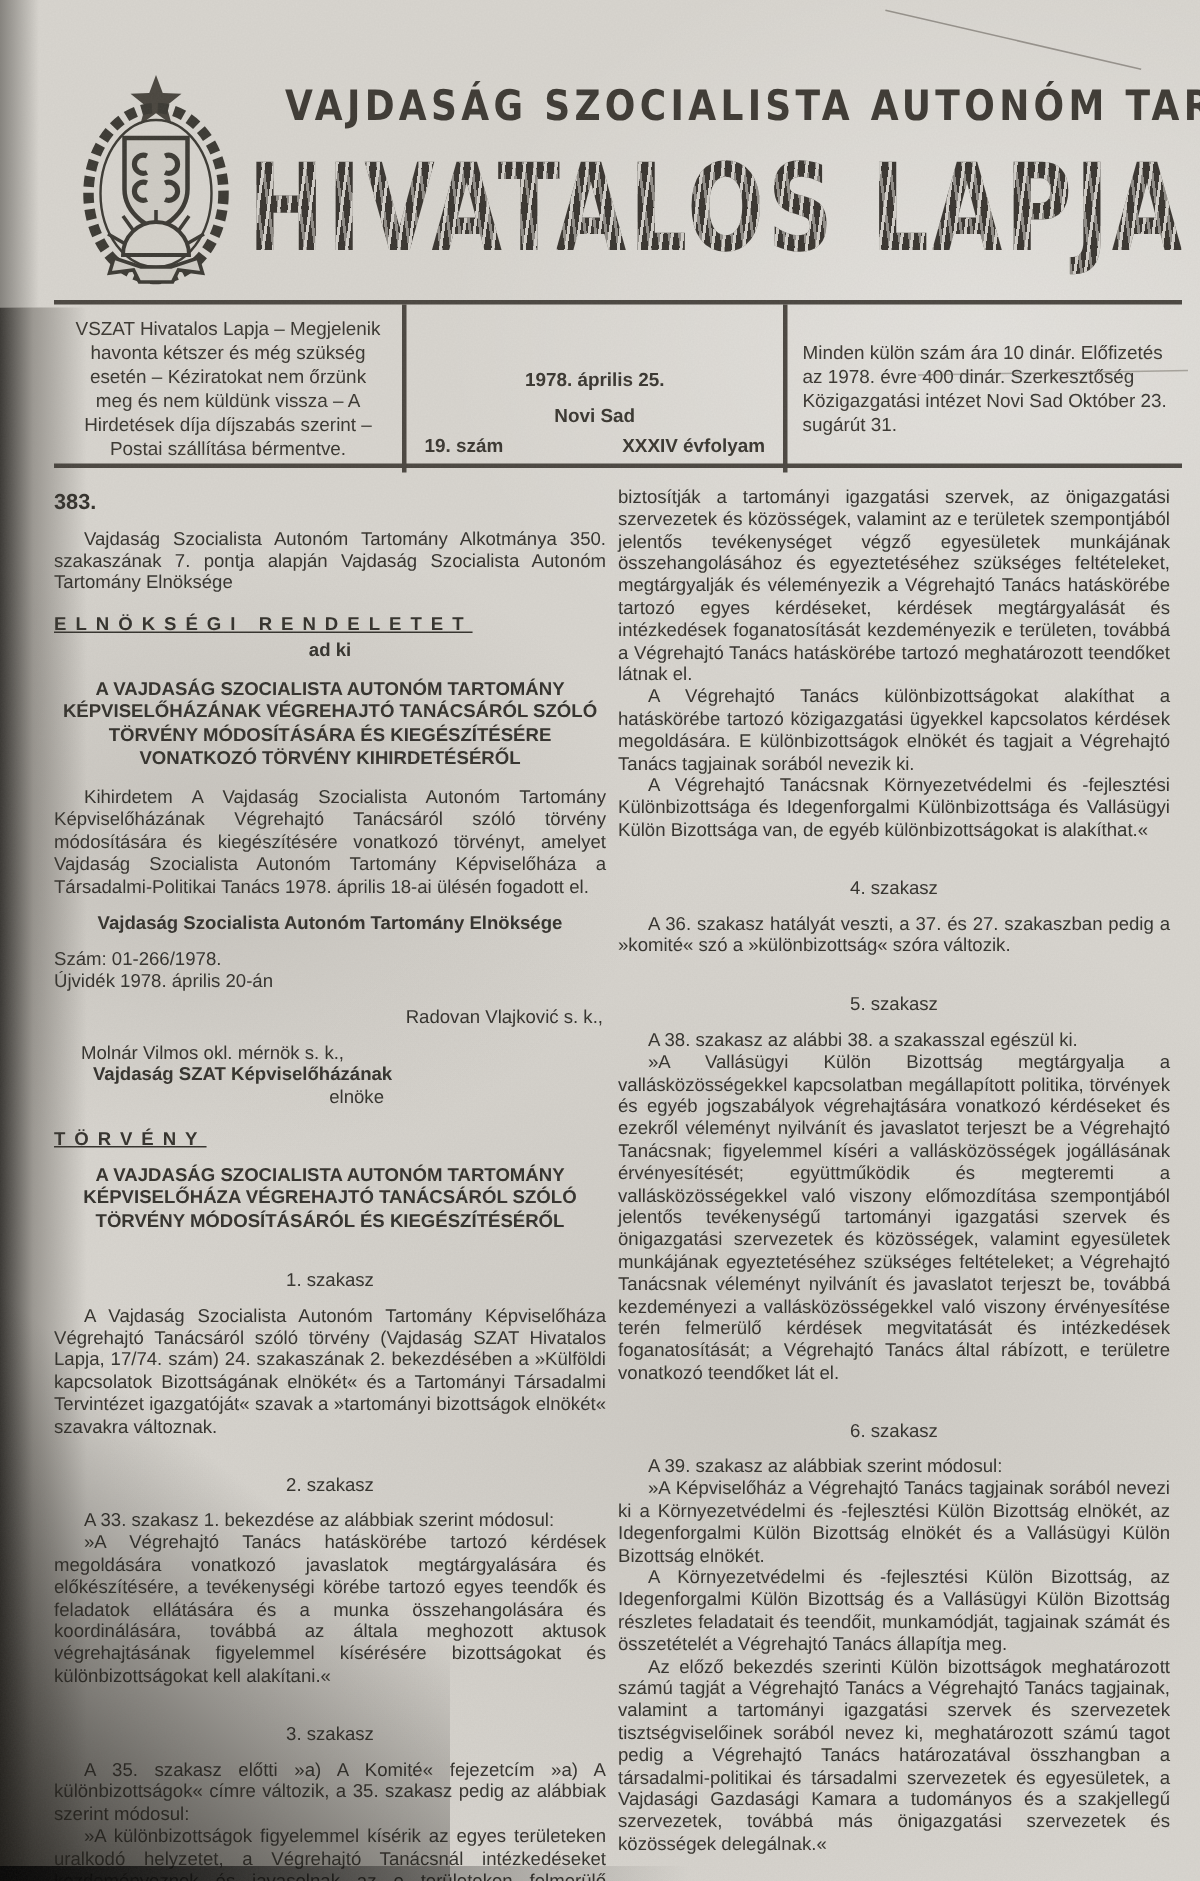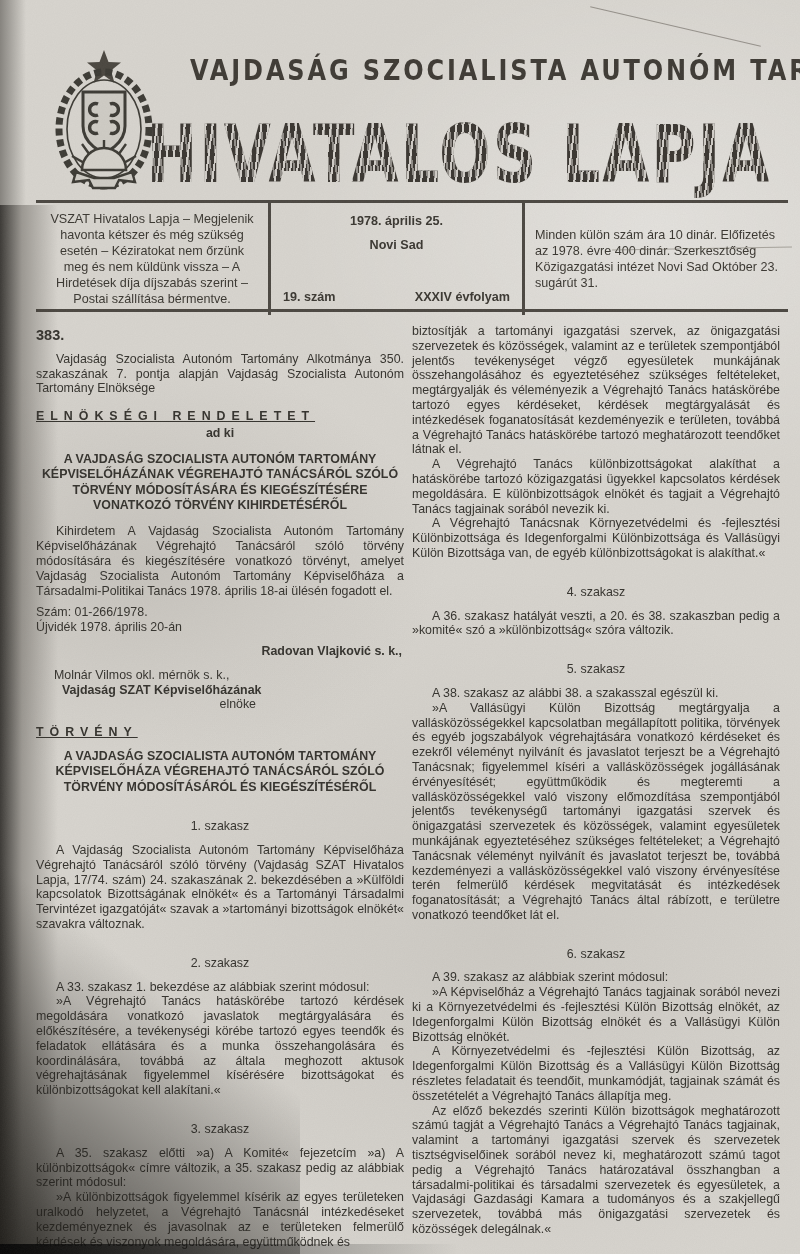--- a/index.html
+++ b/index.html
@@ -45,22 +45,22 @@
   
   .masthead{position:absolute;left:0;top:0;width:800px;height:200px;}
   .emblem{position:absolute;left:42px;top:44px;width:124px;height:150px;}
   .region-title{
     position:absolute;left:178px;top:56px;width:600px;
     text-align:center;font-weight:bold;font-size:25px;letter-spacing:3px;
     color:#3e3a34;transform:scale(.96,1.12);white-space:nowrap;
     font-family:"DejaVu Sans",sans-serif;
   }
   .gazette-title{
-    position:absolute;left:178px;top:104px;width:600px;height:100px;
-    display:flex;align-items:center;justify-content:flex-end;
+    position:absolute;left:178px;top:88px;width:600px;height:100px;
+    display:flex;align-items:center;justify-content:center;
   }
   .gz{
     font-family:"DejaVu Sans",sans-serif;font-weight:bold;font-size:62px;
     letter-spacing:2px;white-space:nowrap;transform:scale(.98,1.3);
     color:#3a3631;
   }
   @supports ((-webkit-background-clip:text) or (background-clip:text)){
     .gz{
       background:
         repeating-linear-gradient(100deg, rgba(216,213,207,0) 0 5px, rgba(216,213,207,.95) 5px 7px),
@@ -74,21 +74,21 @@
     position:absolute;left:36px;top:200px;width:752px;height:106px;
     border-top:3px solid #4b4741;border-bottom:3px solid #4b4741;
     display:grid;grid-template-columns:232px 254px 266px;
     font-size:12.6px;line-height:16px;color:#3a3731;
   }
   .infocell{position:relative;padding:8px 10px;}
   .infocell + .infocell{border-left:3px solid #4b4741;}
   .cell-pub{display:flex;align-items:center;text-align:center;}
   .cell-issue{display:flex;flex-direction:column;justify-content:space-between;padding:10px 12px;}
   .issue-top{text-align:center;font-weight:bold;}
-  .issue-date{margin-bottom:8px;}
+  .issue-date{margin-bottom:8px;margin-top:32px;}
   .issue-bottom{display:flex;justify-content:space-between;font-weight:bold;}
   .cell-price{display:flex;align-items:center;}
   
   .col{
     position:absolute;top:324px;width:368px;
     font-size:12.4px;line-height:14.8px;text-align:justify;
     color:#34322d;
   }
   .col-left{left:36px;}
   .col-right{left:412px;}
@@ -96,21 +96,21 @@
   .blk.article-number{font-weight:bold;font-size:14.5px;margin:4px 0 9px;text-align:left;}
   .blk.p{text-indent:20px;}
   .blk.p-cont{text-indent:0;}
   .blk.h-spaced{text-align:left;font-weight:bold;letter-spacing:6px;margin:13px 0 2px;text-indent:0;text-decoration:underline;}
   .blk.h-sub{text-align:center;font-weight:bold;margin:1px 0 11px;}
   .blk.h-title{text-align:center;font-weight:bold;margin:9px 2px 11px;line-height:15.4px;}
   .blk.h-center{text-align:center;font-weight:bold;margin:10px 0 9px;}
   .blk.h-section{text-align:center;margin:24px 0 9px;}
   .blk.meta{margin:7px 0 5px;text-align:left;}
   .blk.sig-right{text-align:right;margin:9px 2px 5px;}
-  .blk.sig-right .ln:first-child{font-weight:bold;}
+  .blk.sig-right .ln:first-child{font-weight:normal;}
   .blk.sig-left{text-align:left;margin:9px 0 2px;width:250px;}
   .blk.sig-left .ln:first-child{font-weight:normal;padding-left:18px;}
   .blk.sig-left .ln:nth-child(2){padding-left:26px;font-weight:bold;}
   .blk.sig-left .ln:nth-child(3){text-align:right;width:220px;}
 </style>
 </head>
 <body>
 
 <div class="page">
 
@@ -160,20 +160,21 @@
     </div>
   </div>
 
   <div class="col col-left" id="col-left">
       <div class="blk article-number">383.</div>
       <div class="blk p">Vajdaság Szocialista Autonóm Tartomány Alkotmánya 350. szakaszának 7. pontja alapján Vajdaság Szocialista Autonóm Tartomány Elnöksége</div>
       <div class="blk h-spaced">ELNÖKSÉGI RENDELETET</div>
       <div class="blk h-sub">ad ki</div>
       <div class="blk h-title">A VAJDASÁG SZOCIALISTA AUTONÓM TARTOMÁNY KÉPVISELŐHÁZÁNAK VÉGREHAJTÓ TANÁCSÁRÓL SZÓLÓ TÖRVÉNY MÓDOSÍTÁSÁRA ÉS KIEGÉSZÍTÉSÉRE VONATKOZÓ TÖRVÉNY KIHIRDETÉSÉRŐL</div>
       <div class="blk p">Kihirdetem A Vajdaság Szocialista Autonóm Tartomány Képviselőházának Végrehajtó Tanácsáról szóló törvény módosítására és kiegészítésére vonatkozó törvényt, amelyet Vajdaság Szocialista Autonóm Tartomány Képviselőháza a Társadalmi-Politikai Tanács 1978. április 18-ai ülésén fogadott el.</div>
+      <div class="blk h-center">Vajdaság Szocialista Autonóm Tartomány Elnöksége</div>
       <div class="blk meta">
         <div class="ln">Szám: 01-266/1978.</div>
         <div class="ln">Újvidék 1978. április 20-án</div>
       </div>
       <div class="blk sig-right">
         <div class="ln">Radovan Vlajković s. k.,</div>
       </div>
       <div class="blk sig-left">
         <div class="ln">Molnár Vilmos okl. mérnök s. k.,</div>
         <div class="ln">Vajdaság SZAT Képviselőházának</div>
@@ -188,21 +189,21 @@
       <div class="blk p">»A Végrehajtó Tanács hatáskörébe tartozó kérdések megoldására vonatkozó javaslatok megtárgyalására és előkészítésére, a tevékenységi körébe tartozó egyes teendők és feladatok ellátására és a munka összehangolására és koordinálására, továbbá az általa meghozott aktusok végrehajtásának figyelemmel kísérésére bizottságokat és különbizottságokat kell alakítani.«</div>
       <div class="blk h-section">3. szakasz</div>
       <div class="blk p">A 35. szakasz előtti »a) A Komité« fejezetcím »a) A különbizottságok« címre változik, a 35. szakasz pedig az alábbiak szerint módosul:</div>
       <div class="blk p">»A különbizottságok figyelemmel kísérik az egyes területeken uralkodó helyzetet, a Végrehajtó Tanácsnál intézkedéseket kezdeményeznek és javasolnak az e területeken felmerülő kérdések és viszonyok megoldására, együttműködnek és</div>
     </div>
   <div class="col col-right" id="col-right">
       <div class="blk p-cont">biztosítják a tartományi igazgatási szervek, az önigazgatási szervezetek és közösségek, valamint az e területek szempontjából jelentős tevékenységet végző egyesületek munkájának összehangolásához és egyeztetéséhez szükséges feltételeket, megtárgyalják és véleményezik a Végrehajtó Tanács hatáskörébe tartozó egyes kérdéseket, kérdések megtárgyalását és intézkedések foganatosítását kezdeményezik e területen, továbbá a Végrehajtó Tanács hatáskörébe tartozó meghatározott teendőket látnak el.</div>
       <div class="blk p">A Végrehajtó Tanács különbizottságokat alakíthat a hatáskörébe tartozó közigazgatási ügyekkel kapcsolatos kérdések megoldására. E különbizottságok elnökét és tagjait a Végrehajtó Tanács tagjainak sorából nevezik ki.</div>
       <div class="blk p">A Végrehajtó Tanácsnak Környezetvédelmi és -fejlesztési Különbizottsága és Idegenforgalmi Különbizottsága és Vallásügyi Külön Bizottsága van, de egyéb különbizottságokat is alakíthat.«</div>
       <div class="blk h-section">4. szakasz</div>
-      <div class="blk p">A 36. szakasz hatályát veszti, a 20. és 38. szakaszban pedig a »komité« szó a »különbizottság« szóra változik.</div>
+      <div class="blk p">A 36. szakasz hatályát veszti, a 37. és 27. szakaszban pedig a »komité« szó a »különbizottság« szóra változik.</div>
       <div class="blk h-section">5. szakasz</div>
       <div class="blk p">A 38. szakasz az alábbi 38. a szakasszal egészül ki.</div>
       <div class="blk p">»A Vallásügyi Külön Bizottság megtárgyalja a vallásközösségekkel kapcsolatban megállapított politika, törvények és egyéb jogszabályok végrehajtására vonatkozó kérdéseket és ezekről véleményt nyilvánít és javaslatot terjeszt be a Végrehajtó Tanácsnak; figyelemmel kíséri a vallásközösségek jogállásának érvényesítését; együttműködik és megteremti a vallásközösségekkel való viszony előmozdítása szempontjából jelentős tevékenységű tartományi igazgatási szervek és önigazgatási szervezetek és közösségek, valamint egyesületek munkájának egyeztetéséhez szükséges feltételeket; a Végrehajtó Tanácsnak véleményt nyilvánít és javaslatot terjeszt be, továbbá kezdeményezi a vallásközösségekkel való viszony érvényesítése terén felmerülő kérdések megvitatását és intézkedések foganatosítását; a Végrehajtó Tanács által rábízott, e területre vonatkozó teendőket lát el.</div>
       <div class="blk h-section">6. szakasz</div>
       <div class="blk p">A 39. szakasz az alábbiak szerint módosul:</div>
       <div class="blk p">»A Képviselőház a Végrehajtó Tanács tagjainak sorából nevezi ki a Környezetvédelmi és -fejlesztési Külön Bizottság elnökét, az Idegenforgalmi Külön Bizottság elnökét és a Vallásügyi Külön Bizottság elnökét.</div>
       <div class="blk p">A Környezetvédelmi és -fejlesztési Külön Bizottság, az Idegenforgalmi Külön Bizottság és a Vallásügyi Külön Bizottság részletes feladatait és teendőit, munkamódját, tagjainak számát és összetételét a Végrehajtó Tanács állapítja meg.</div>
       <div class="blk p">Az előző bekezdés szerinti Külön bizottságok meghatározott számú tagját a Végrehajtó Tanács a Végrehajtó Tanács tagjainak, valamint a tartományi igazgatási szervek és szervezetek tisztségviselőinek sorából nevez ki, meghatározott számú tagot pedig a Végrehajtó Tanács határozatával összhangban a társadalmi-politikai és társadalmi szervezetek és egyesületek, a Vajdasági Gazdasági Kamara a tudományos és a szakjellegű szervezetek, továbbá más önigazgatási szervezetek és közösségek delegálnak.«</div>
       <div class="blk h-section">7. szakasz</div>
       <div class="blk p">A 40. szakasz hatályát veszti.</div>

